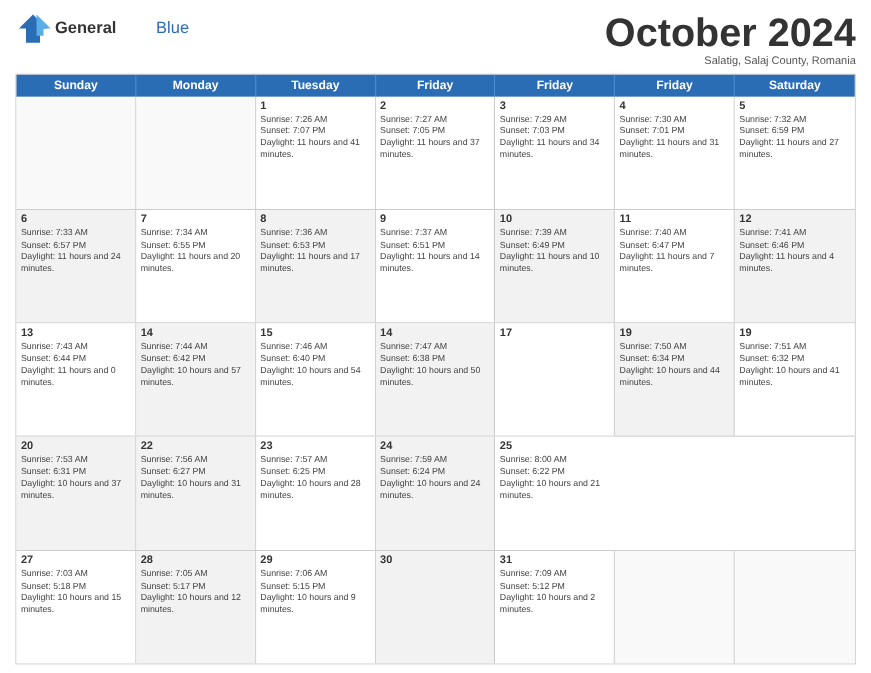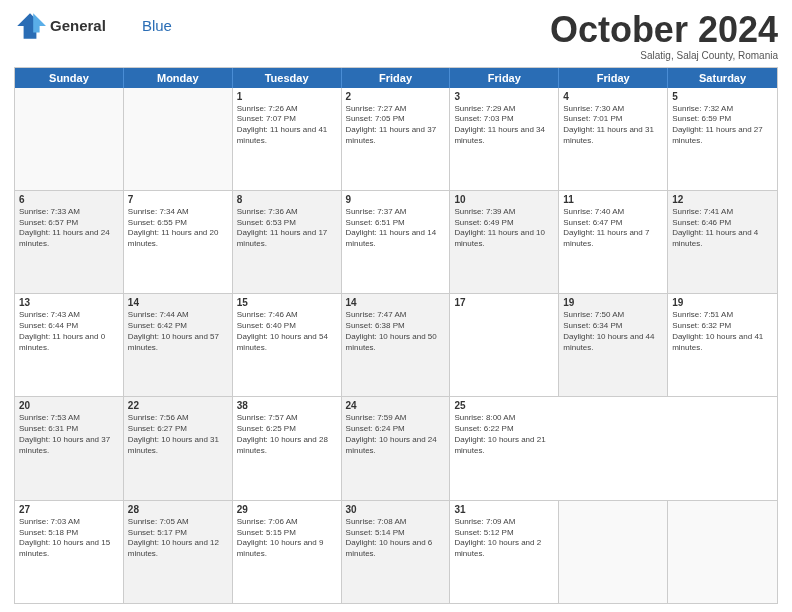--- a/index.html
+++ b/index.html
@@ -234,21 +234,21 @@
         <div class="cal-row">
           <div class="cal-cell shaded">
             <div class="day-num">20</div>
             <div class="cell-info">Sunrise: 7:53 AM<br>Sunset: 6:31 PM<br>Daylight: 10 hours and 37 minutes.</div>
           </div>
           <div class="cal-cell shaded">
             <div class="day-num">22</div>
             <div class="cell-info">Sunrise: 7:56 AM<br>Sunset: 6:27 PM<br>Daylight: 10 hours and 31 minutes.</div>
           </div>
           <div class="cal-cell">
-            <div class="day-num">38</div>
+            <div class="day-num">23</div>
             <div class="cell-info">Sunrise: 7:57 AM<br>Sunset: 6:25 PM<br>Daylight: 10 hours and 28 minutes.</div>
           </div>
           <div class="cal-cell shaded">
             <div class="day-num">24</div>
             <div class="cell-info">Sunrise: 7:59 AM<br>Sunset: 6:24 PM<br>Daylight: 10 hours and 24 minutes.</div>
           </div>
           <div class="cal-cell">
             <div class="day-num">25</div>
             <div class="cell-info">Sunrise: 8:00 AM<br>Sunset: 6:22 PM<br>Daylight: 10 hours and 21 minutes.</div>
           </div>
@@ -261,21 +261,20 @@
           <div class="cal-cell shaded">
             <div class="day-num">28</div>
             <div class="cell-info">Sunrise: 7:05 AM<br>Sunset: 5:17 PM<br>Daylight: 10 hours and 12 minutes.</div>
           </div>
           <div class="cal-cell">
             <div class="day-num">29</div>
             <div class="cell-info">Sunrise: 7:06 AM<br>Sunset: 5:15 PM<br>Daylight: 10 hours and 9 minutes.</div>
           </div>
           <div class="cal-cell shaded">
             <div class="day-num">30</div>
-            <div class="cell-info">Sunrise: 7:08 AM<br>Sunset: 5:14 PM<br>Daylight: 10 hours and 6 minutes.</div>
           </div>
           <div class="cal-cell">
             <div class="day-num">31</div>
             <div class="cell-info">Sunrise: 7:09 AM<br>Sunset: 5:12 PM<br>Daylight: 10 hours and 2 minutes.</div>
           </div>
           <div class="cal-cell empty"></div>
           <div class="cal-cell empty"></div>
         </div>
       </div>
   </div>

